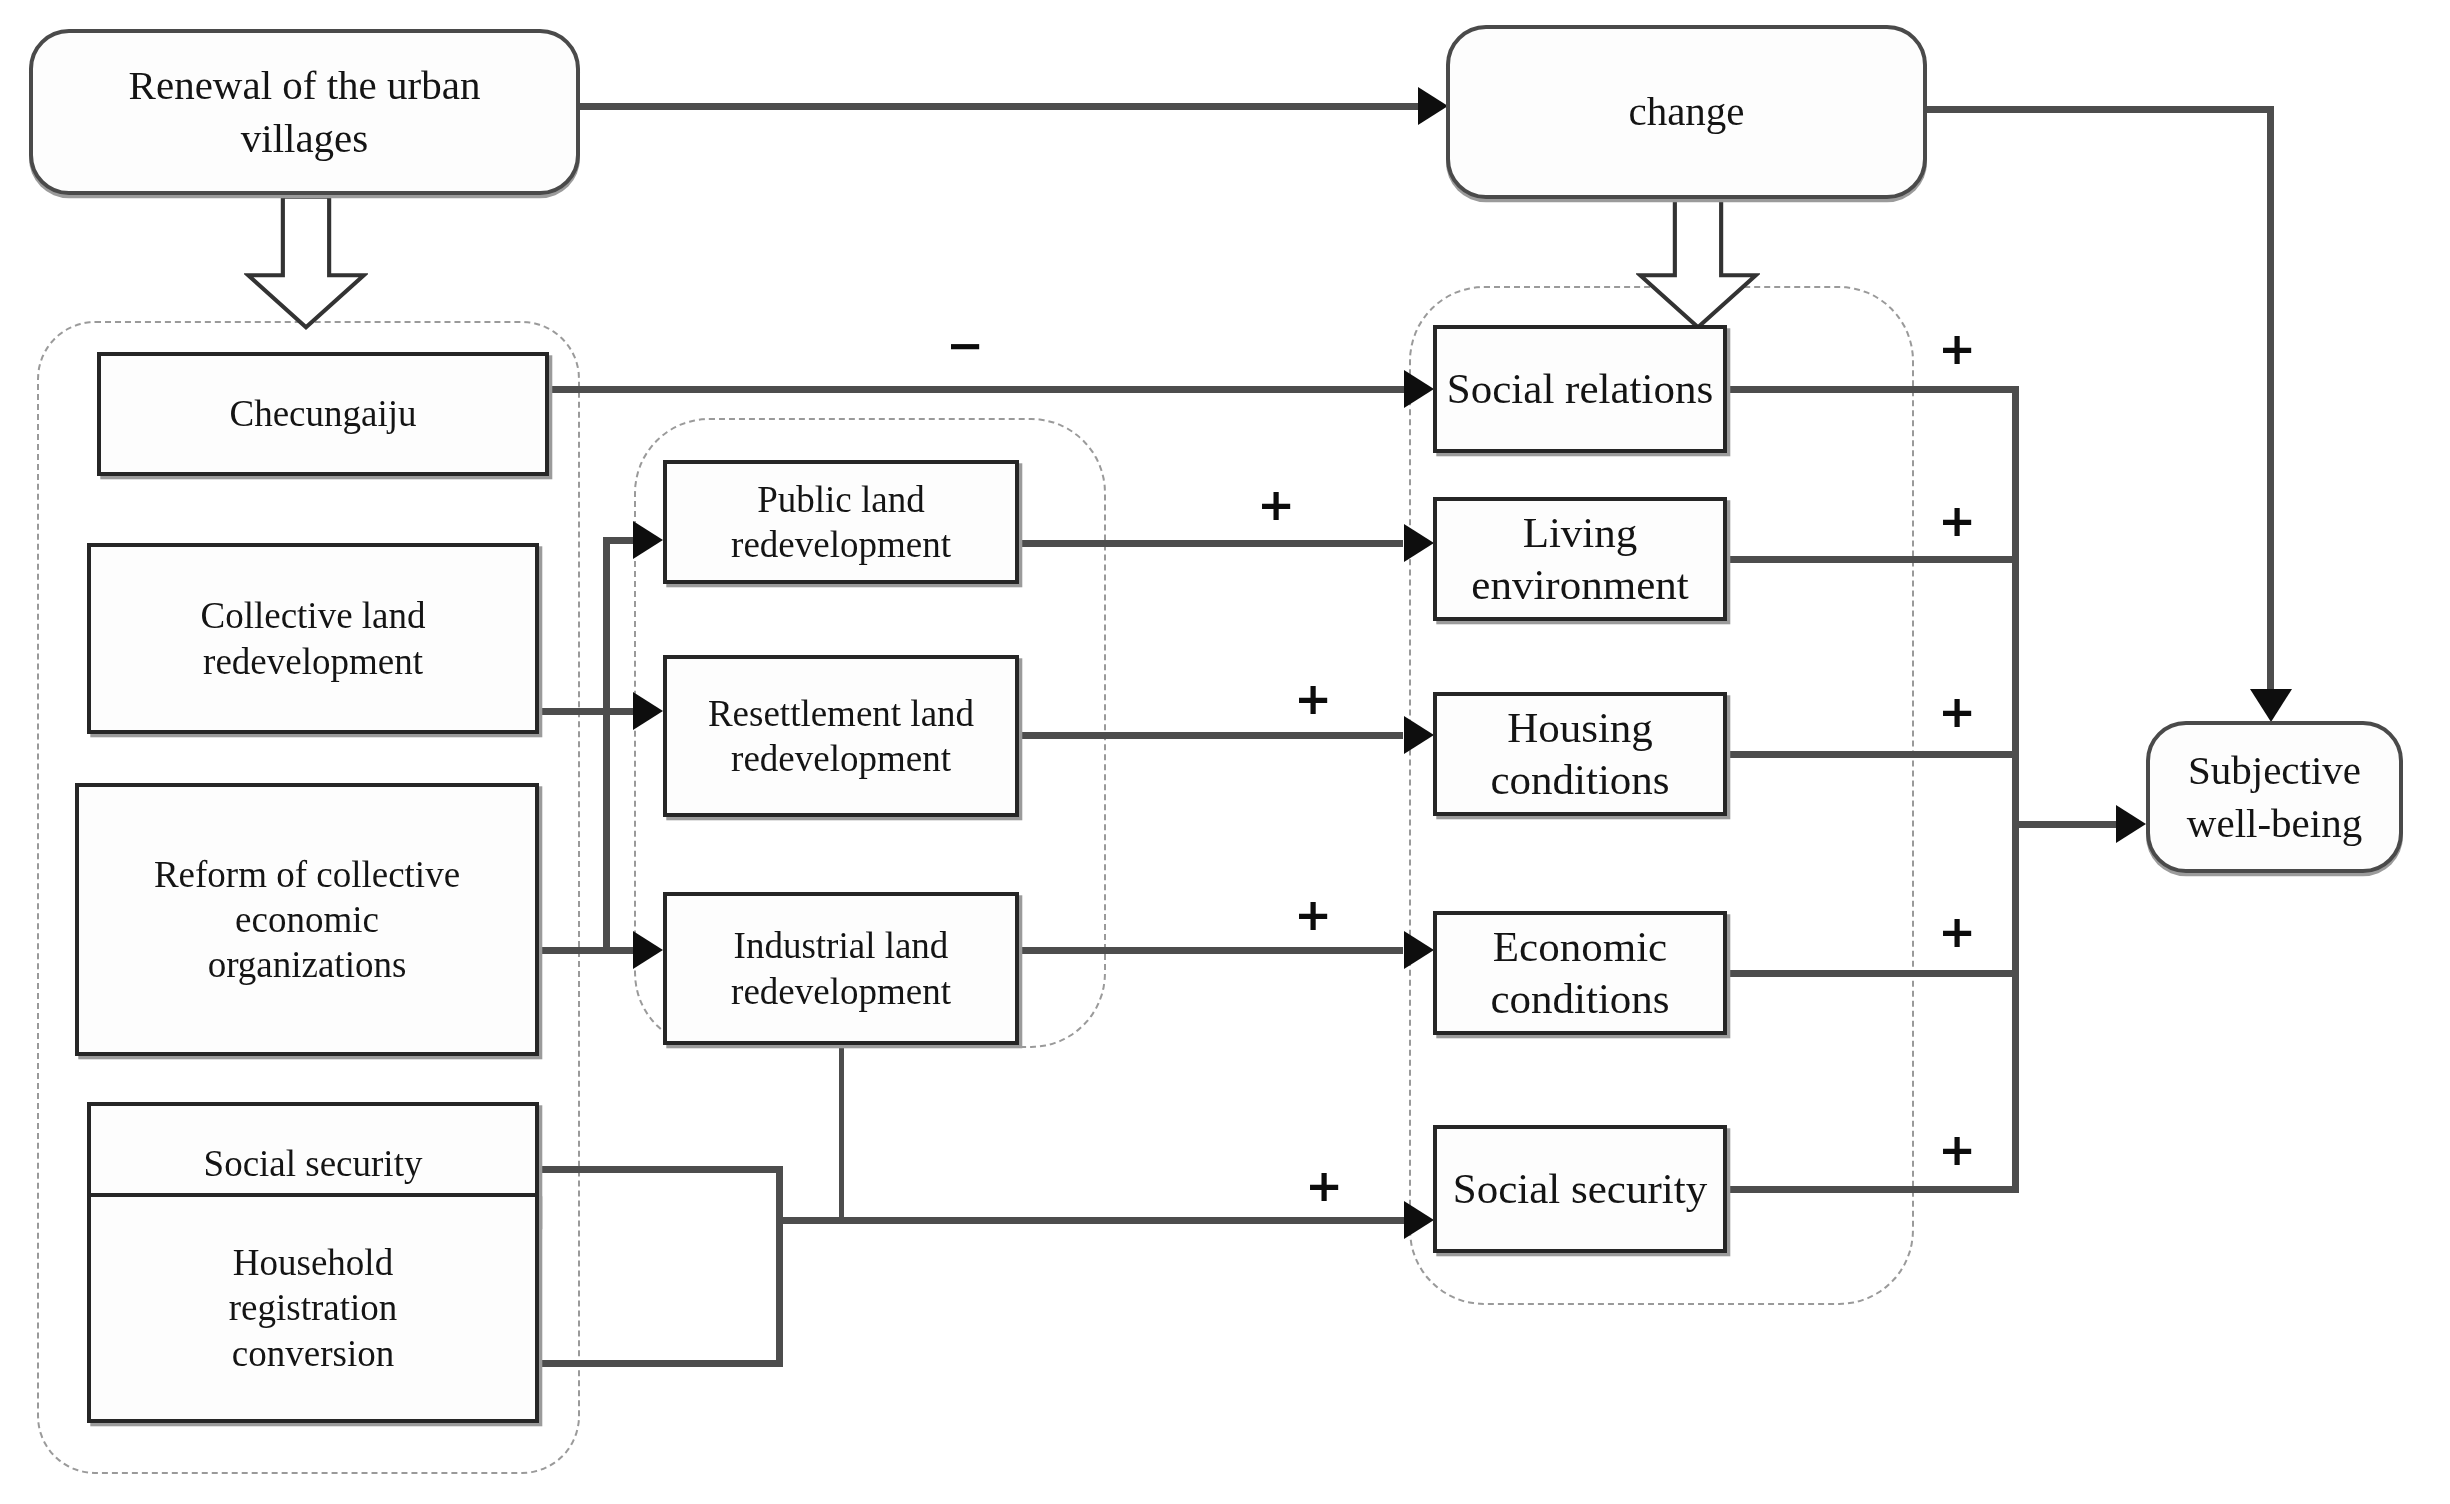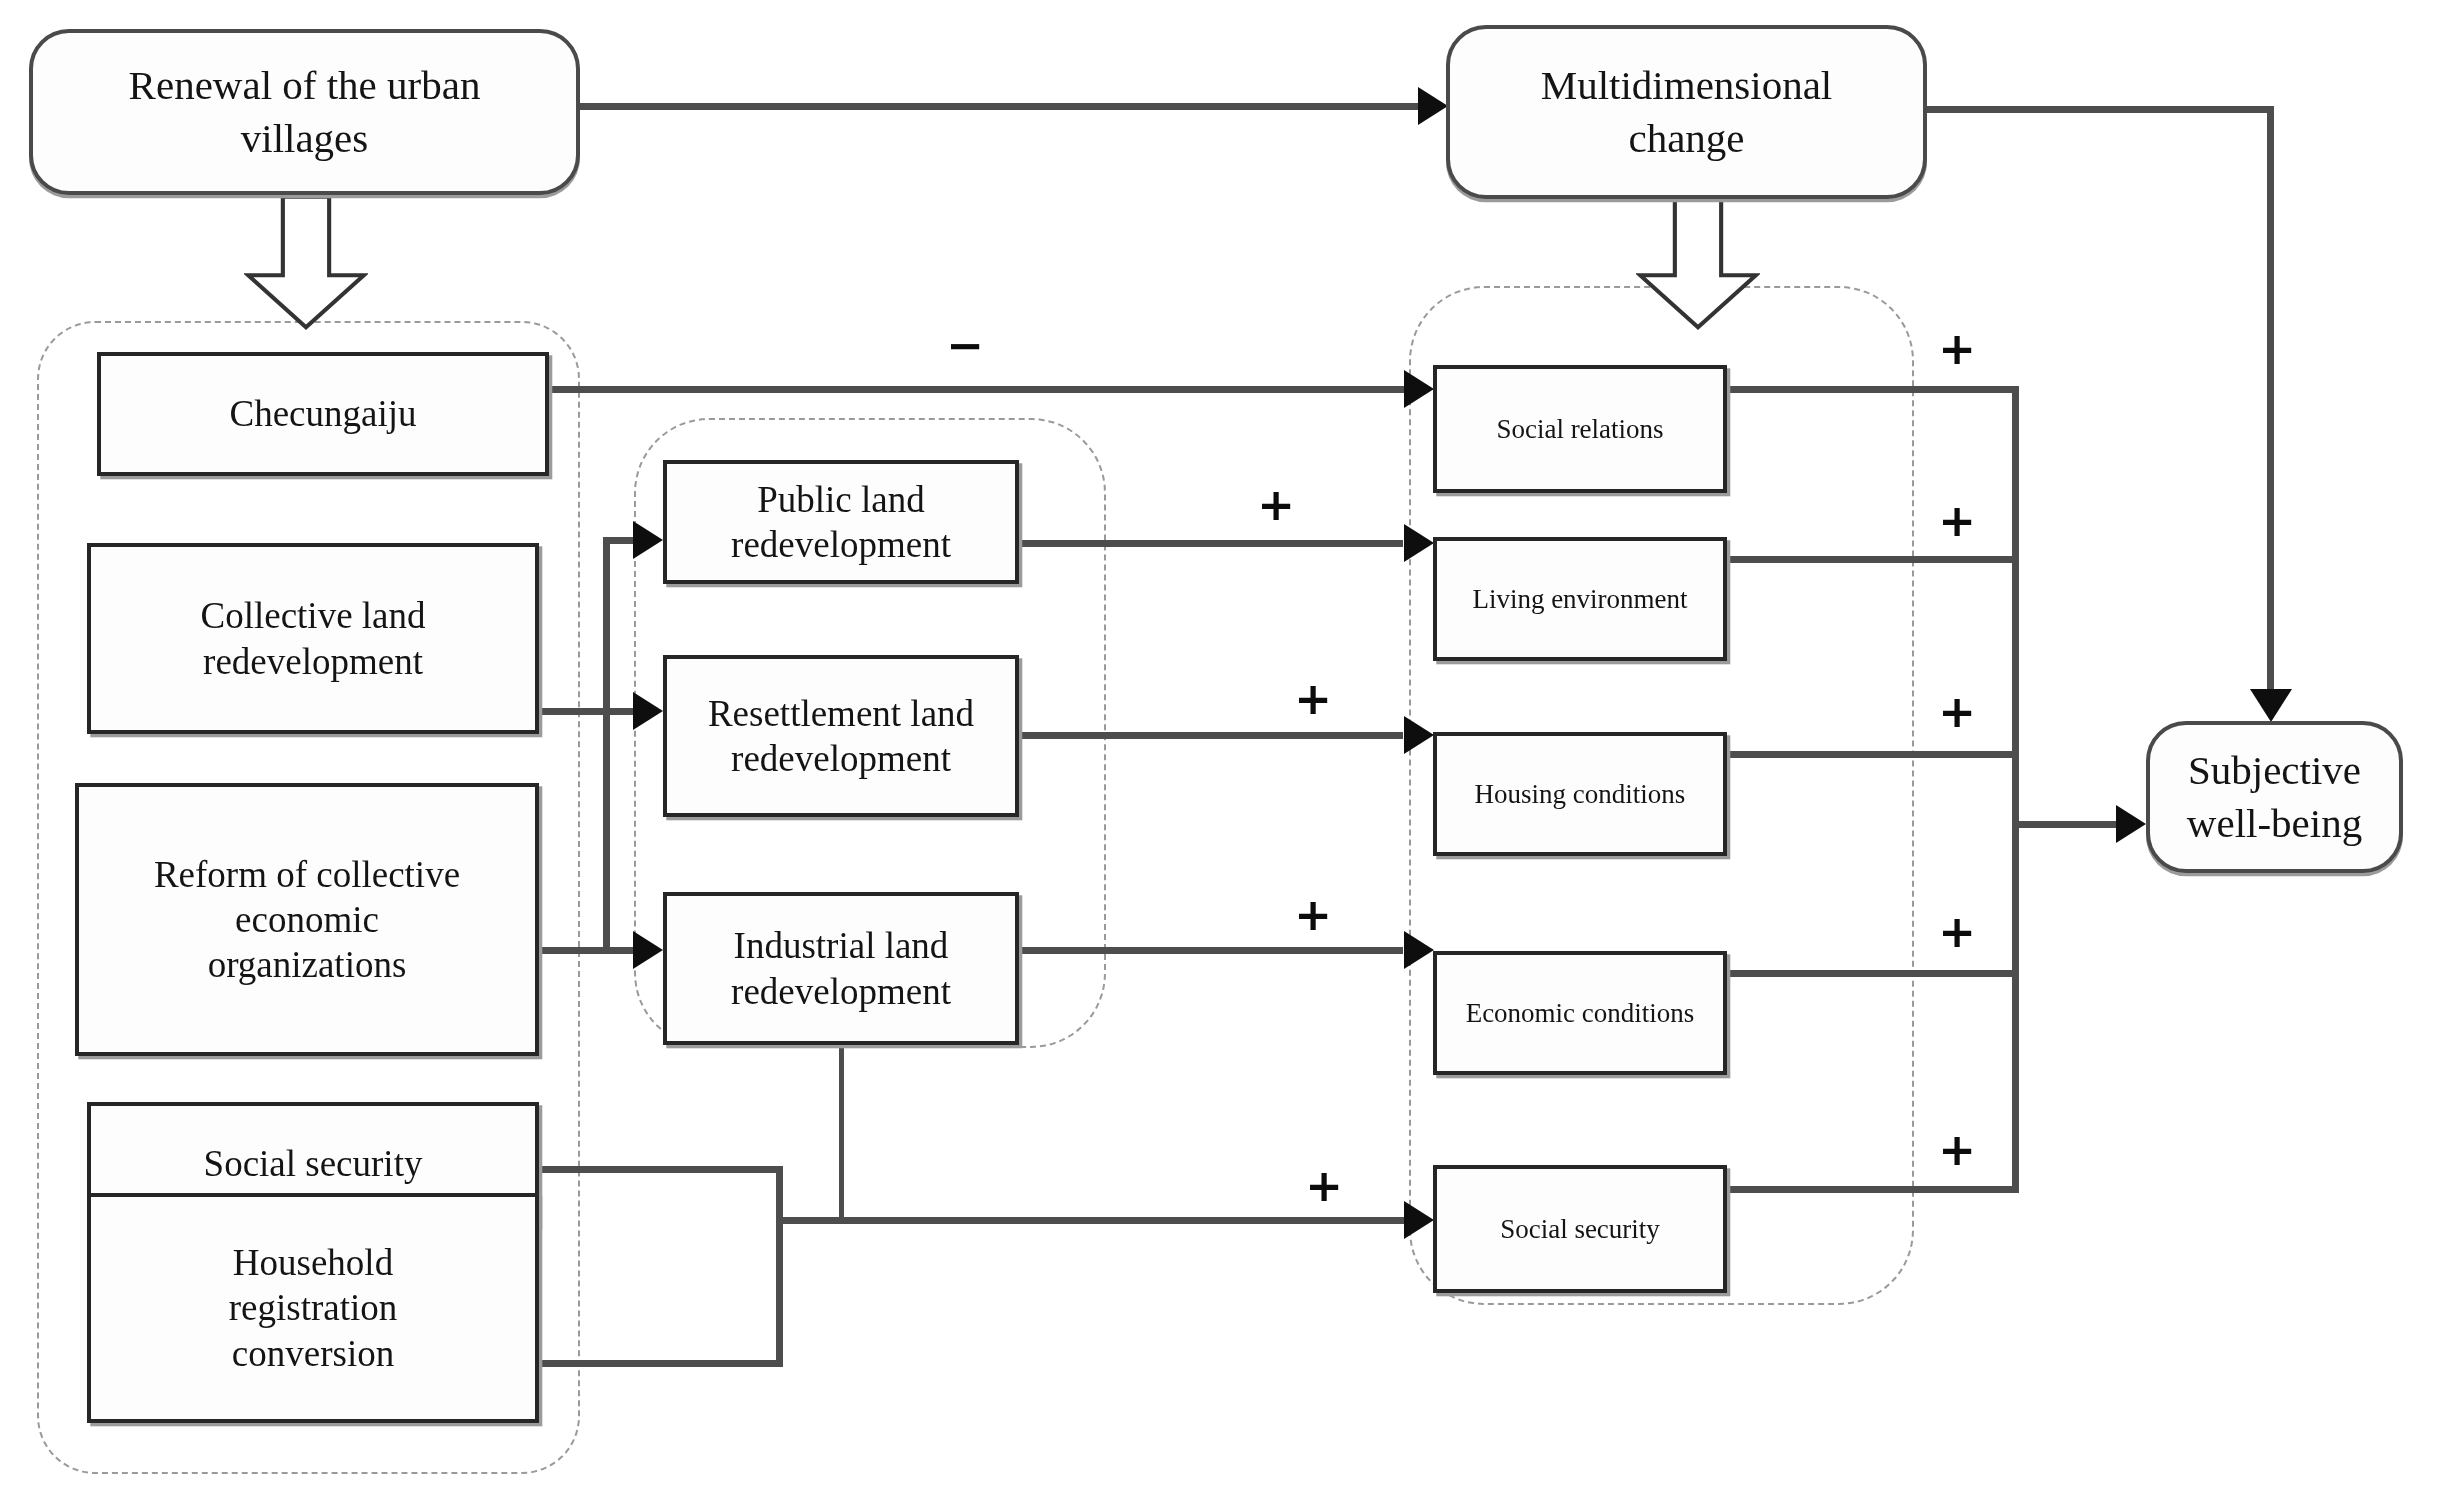--- a/index.html
+++ b/index.html
@@ -25,21 +25,21 @@
     justify-content: center;
     text-align: center;
     color: #141414;
   }
   .node.rect {
     border: 4.1px solid #262626;
     box-shadow: 3.3px 3.3px 0 #9b9b9b;
     font-size: 37px;
     line-height: 1.22;
   }
-  .node.rect.small-font { font-size: 27px; margin-top: 40px; }
+  .node.rect.small-font { font-size: 43px; }
   .node.rounded {
     border: 4.1px solid #4a4a4a;
     border-radius: 40px;
     box-shadow: 0 3.3px 0 #9b9b9b;
     font-weight: normal;
     font-size: 41px;
     line-height: 1.3;
   }
   .dashed-frame {
     position: absolute;
@@ -121,21 +121,20 @@
         <polygon points="47,4 103,4 103,99 145,99 75,162 5,99 47,99" fill="#ffffff" stroke="#333333" stroke-width="5"></polygon>
       </svg></div>
     <div class="block-arrow" style="left: 1636px; top: 193px; width: 124px; height: 138px;"><svg width="124" height="138" xmlns="http://www.w3.org/2000/svg" viewBox="0 0 150 166">
         <polygon points="47,4 103,4 103,99 145,99 75,162 5,99 47,99" fill="#ffffff" stroke="#333333" stroke-width="5"></polygon>
       </svg></div>
     <div class="node rounded" style="left: 29px; top: 29px; width: 551px; height: 166px;">
       <div class="node-line">Renewal of the urban</div>
       <div class="node-line">villages</div>
     </div>
     <div class="node rounded" style="left: 1446px; top: 25px; width: 481px; height: 174px;">
-      <div class="node-line">Multidimensional</div>
       <div class="node-line">change</div>
     </div>
     <div class="node rounded" style="left: 2146px; top: 721px; width: 257px; height: 152px;">
       <div class="node-line">Subjective</div>
       <div class="node-line">well-being</div>
     </div>
     <div class="node rect" style="left: 87px; top: 352px; width: 452px; height: 124px; margin-left: 10px;">
       <div class="node-line">Checungaiju</div>
     </div>
     <div class="node rect" style="left: 87px; top: 543px; width: 452px; height: 191px;">

